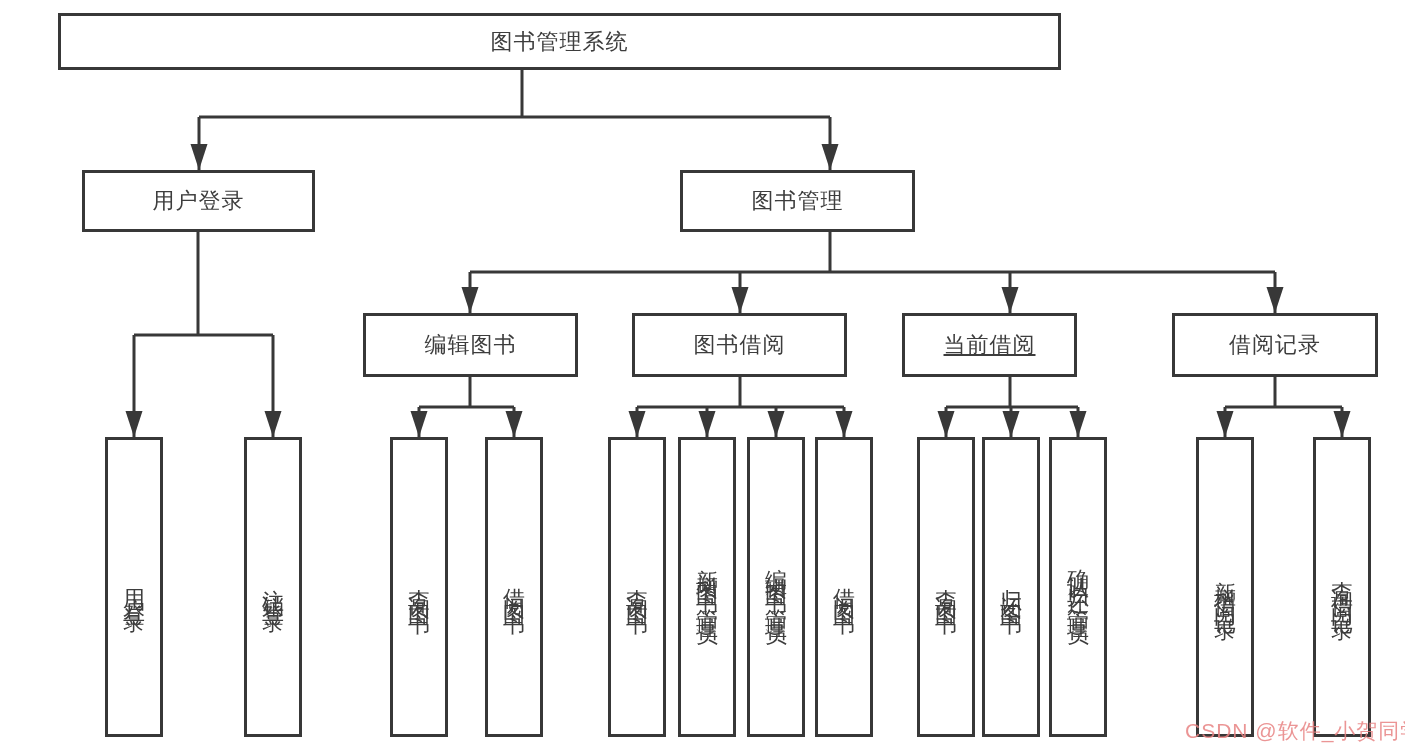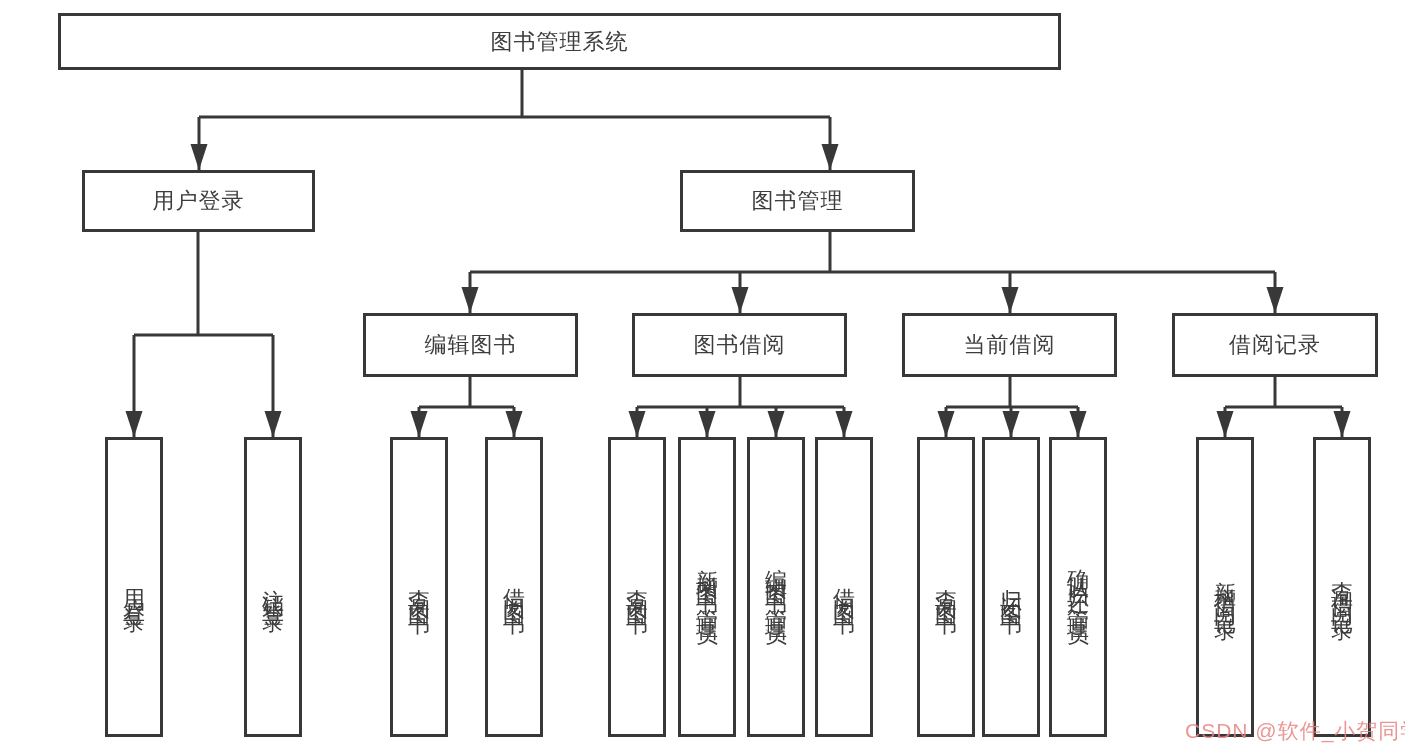--- a/index.html
+++ b/index.html
@@ -45,21 +45,21 @@
     line-height: 1;
     white-space: nowrap;
   }
   .root-box    { left: 16px;  top: 13px;  width: 1003px; height: 57px; margin-left: 42px; }
   .lvl2        { top: 170px; height: 62px; }
   .box-userlogin { left: 82px;  width: 233px; }
   .box-bookmgmt  { left: 680px; width: 235px; }
   .lvl3        { top: 313px; height: 64px; }
   .box-newrec  { left: 363px;  width: 215px; }
   .box-borrow  { left: 632px;  width: 215px; align-items: center; }
-  .box-current { left: 902px;  width: 215px; }
+  .box-current { left: 902px;  width: 175px; text-decoration: underline; }
   .box-records { left: 1172px; width: 206px; }
   .leaf        { top: 437px; height: 300px; width: 58px; }
   .lf-1  { left: 105px; }
   .lf-2  { left: 244px; }
   .lf-3  { left: 390px; }
   .lf-4  { left: 485px; }
   .lf-5  { left: 608px; }
   .lf-6  { left: 678px; }
   .lf-7  { left: 747px; }
   .lf-8  { left: 815px; }

